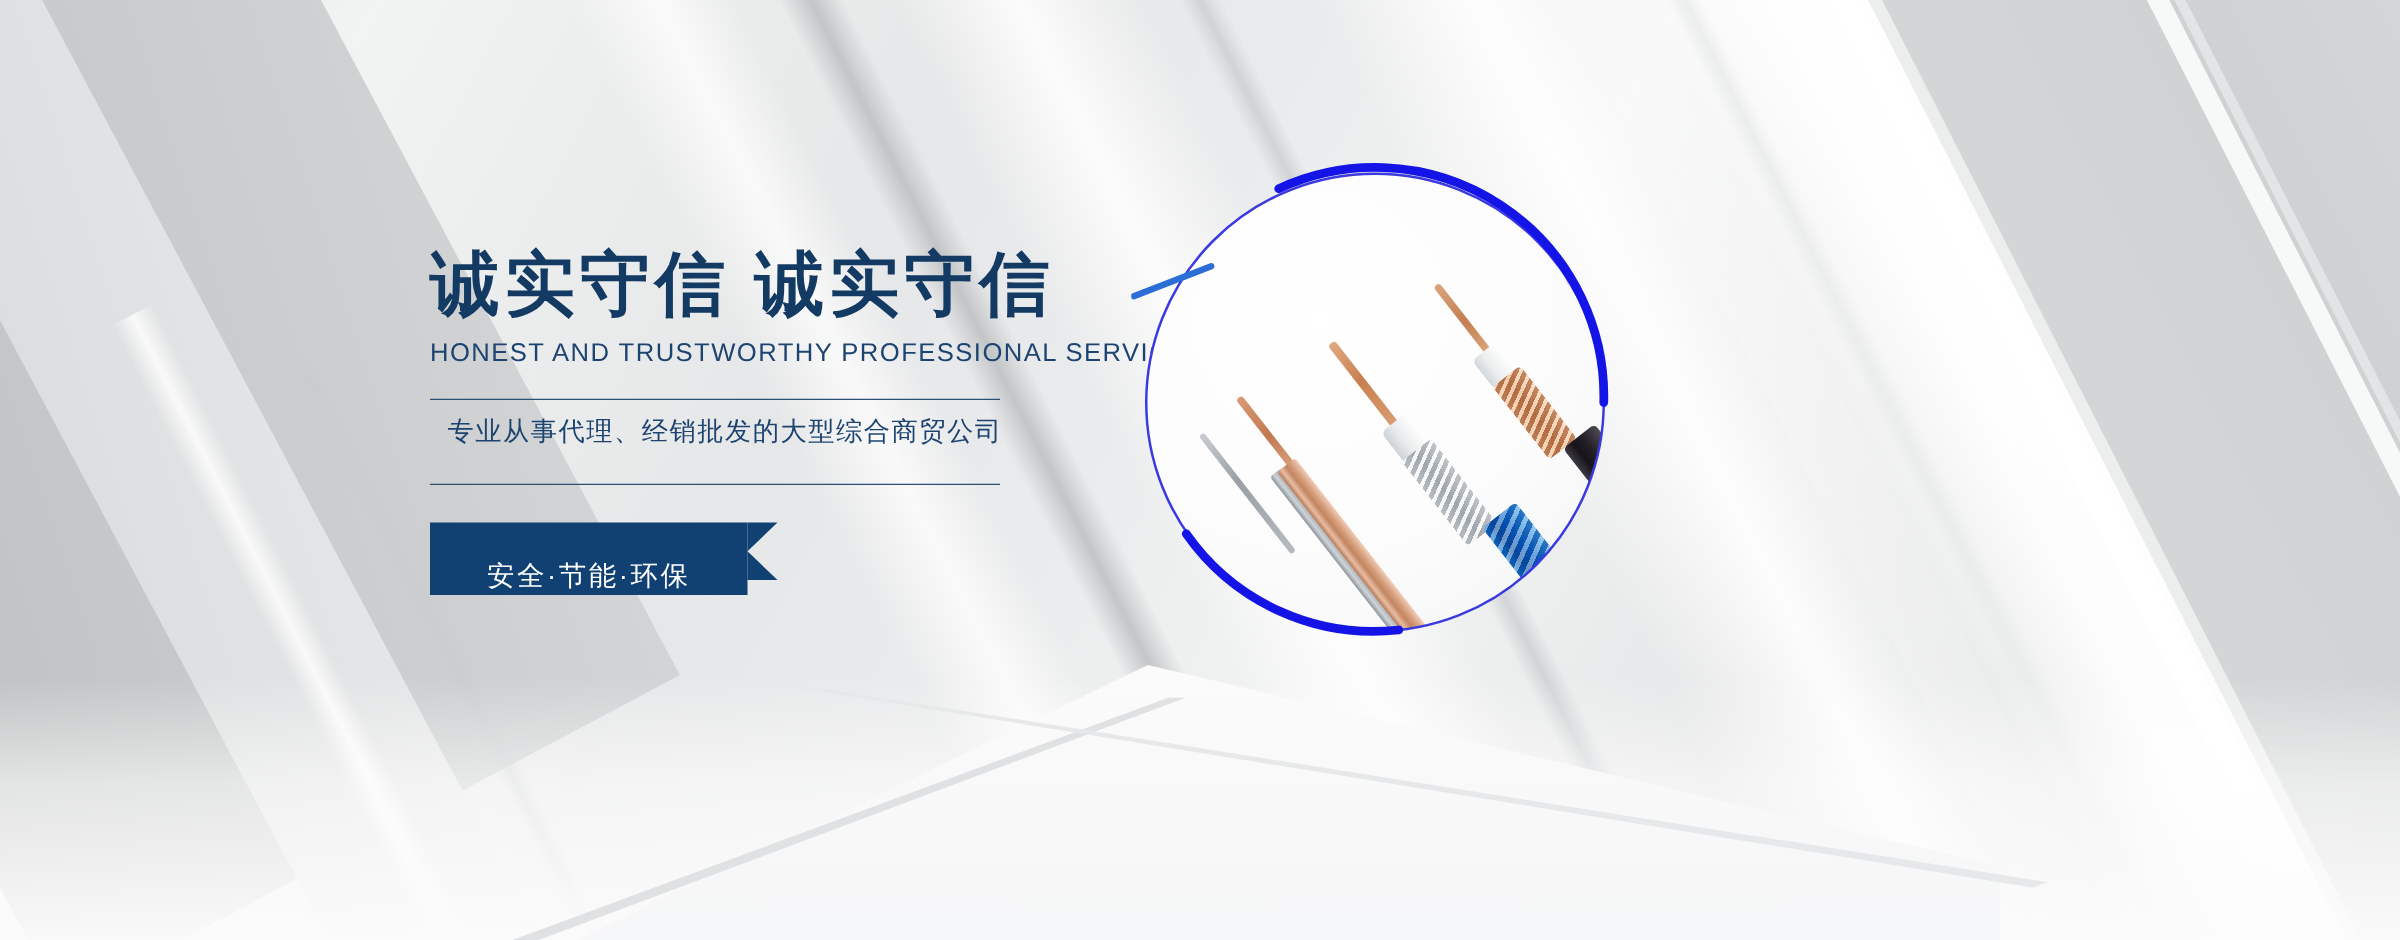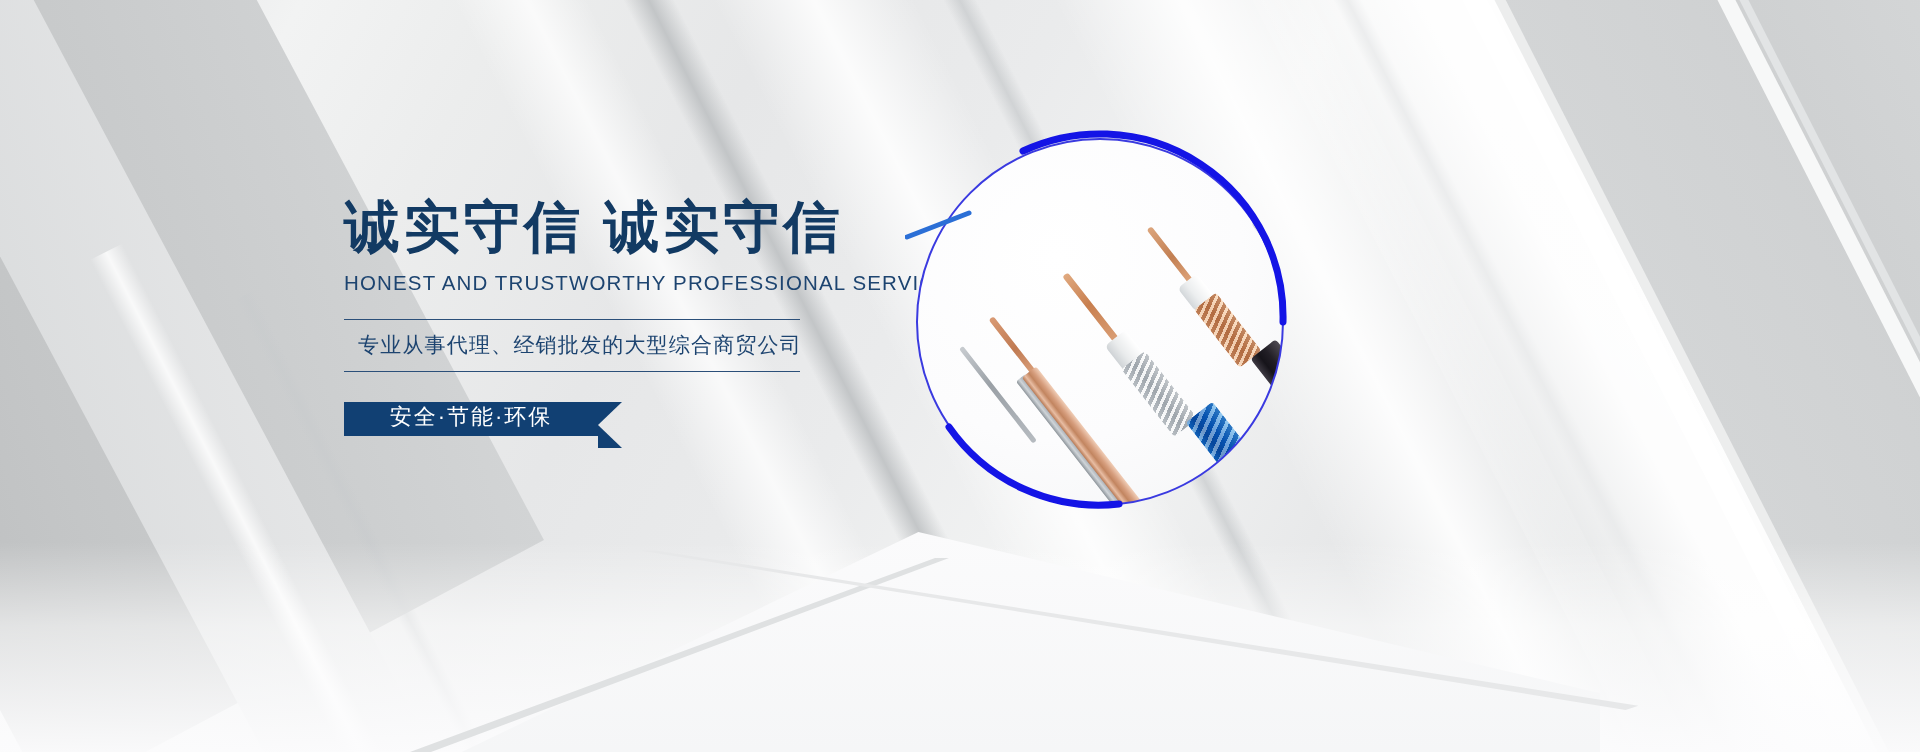--- a/index.html
+++ b/index.html
@@ -152,38 +152,38 @@
     letter-spacing:1.15px;
     color:#1d4470;
     white-space:nowrap;
   }
 
   .rule-box {
     margin-top:24px;
     width:456px;
     border-top:1.5px solid #2b4f79;
     border-bottom:1.5px solid #2b4f79;
-    padding:11px 0 12px 14px;
+    padding:11px 0 28px 14px;
   }
   .subhead-cn {
     font-family:"Liberation Sans", sans-serif;
     font-size:21px;
     letter-spacing:1.2px;
     color:#1d4470;
     white-space:nowrap;
   }
 
   .badge {
     position:relative;
     margin-top:30px;
     width:254px;
-    height:34px;
+    height:58px;
     background:#114073;
     display:flex;
-    align-items:flex-start;
+    align-items:flex-end;
     justify-content:center;
   }
   .badge::after {
     content:"";
     position:absolute;
     left:254px; top:0;
     width:0; height:0;
     border-top:23.5px solid #114073;
     border-bottom:23.5px solid #114073;
     border-right:24px solid transparent;

